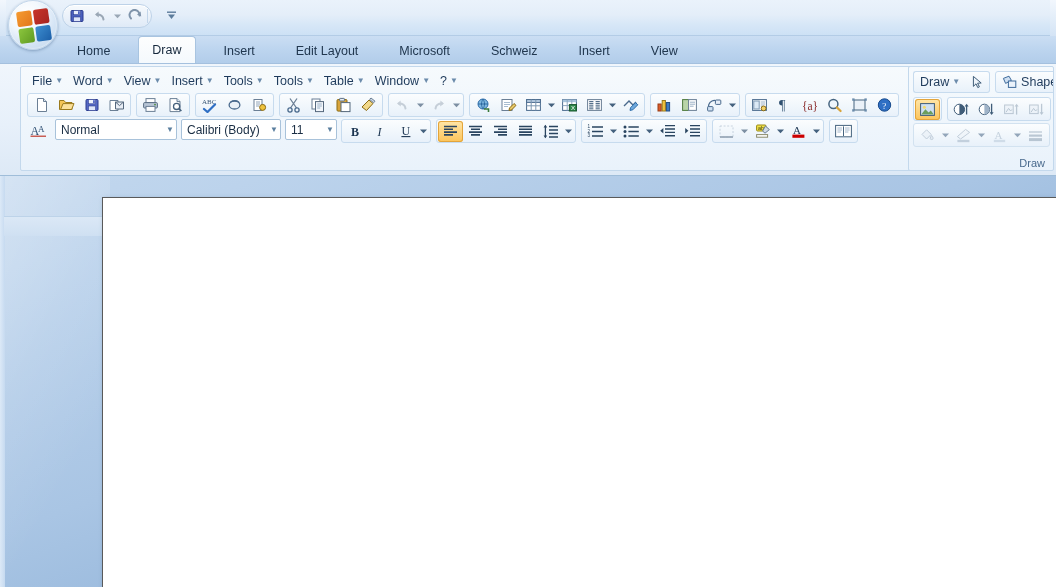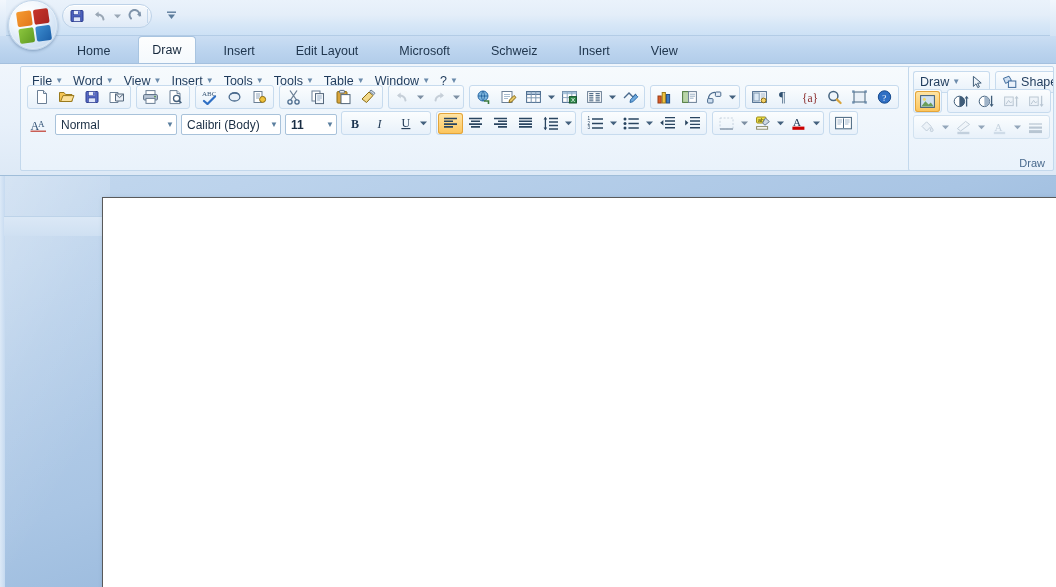--- a/index.html
+++ b/index.html
@@ -136,21 +136,21 @@
   }
   .menu-item {
     display: flex; align-items: center; gap: 3px;
     padding: 2px 5px; font-size: 12.5px; color: #1f3b5c;
     cursor: pointer; border-radius: 3px;
   }
   .caret { font-size: 8px; color:#6b8bab; line-height:1; }
 
   
   .tbrow {
-    position: absolute; left: 6px; display: flex; align-items: flex-end; height: 16px;
+    position: absolute; left: 6px; display: flex; align-items: flex-start; height: 16px;
   }
   .tbrow.r1 { top: 26px; }
   .tbrow.r2 { top: 52px; }
   .tbgroup {
     display: flex; align-items: center; height: 24px;
     border: 1px solid #c7dbee; border-radius: 3px;
     background: linear-gradient(to bottom,#fbfdfe,#e8f1fa);
     padding: 0 1px; margin-right: 5px;
   }
   .tbtn {
@@ -165,21 +165,21 @@
   .combo {
     height: 21px; display: flex; align-items: center; justify-content: space-between;
     border: 1px solid #a8c2da; border-radius: 2px; background: #fff;
     font-size: 12px; color: #1a2e44; padding: 0 2px 0 5px; cursor: pointer;
     margin-right: 4px;
   }
   .combo span.val { overflow:hidden; white-space:nowrap; }
   .combo .cb-arrow { color:#5b7f9f; font-size:8px; padding-left:4px; }
   .combo.style-cb { width: 122px; }
   .combo.font-cb  { width: 100px; }
-  .combo.size-cb  { width: 52px; font-weight: bold; }
+  .combo.size-cb  { width: 52px; }
 
   
   .statusline {
     position: absolute; left: 4px; top: 152px; width: 900px; height: 20px;
     display: flex; align-items: center; justify-content: center;
     font-size: 12px; color: #3d6186;
     background: linear-gradient(to bottom,#dbe8f6,#cfe0f2);
     border-top: 1px solid #bdd3e9;
   }
   .rightstatus {

